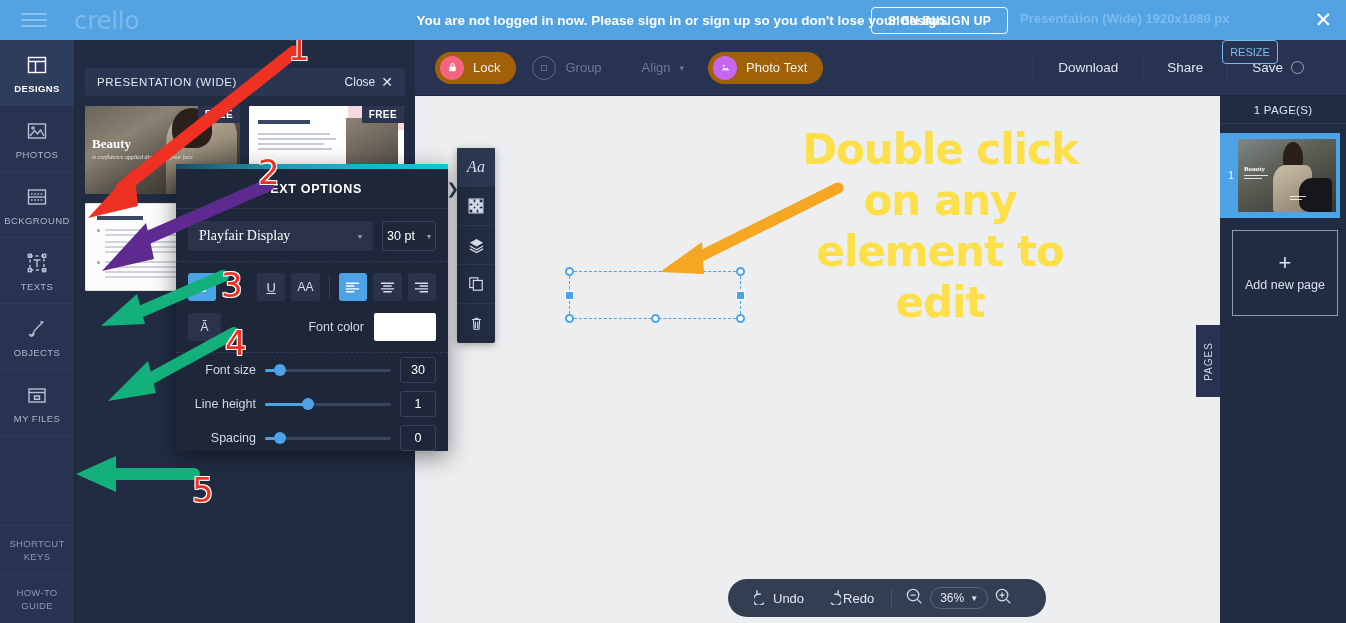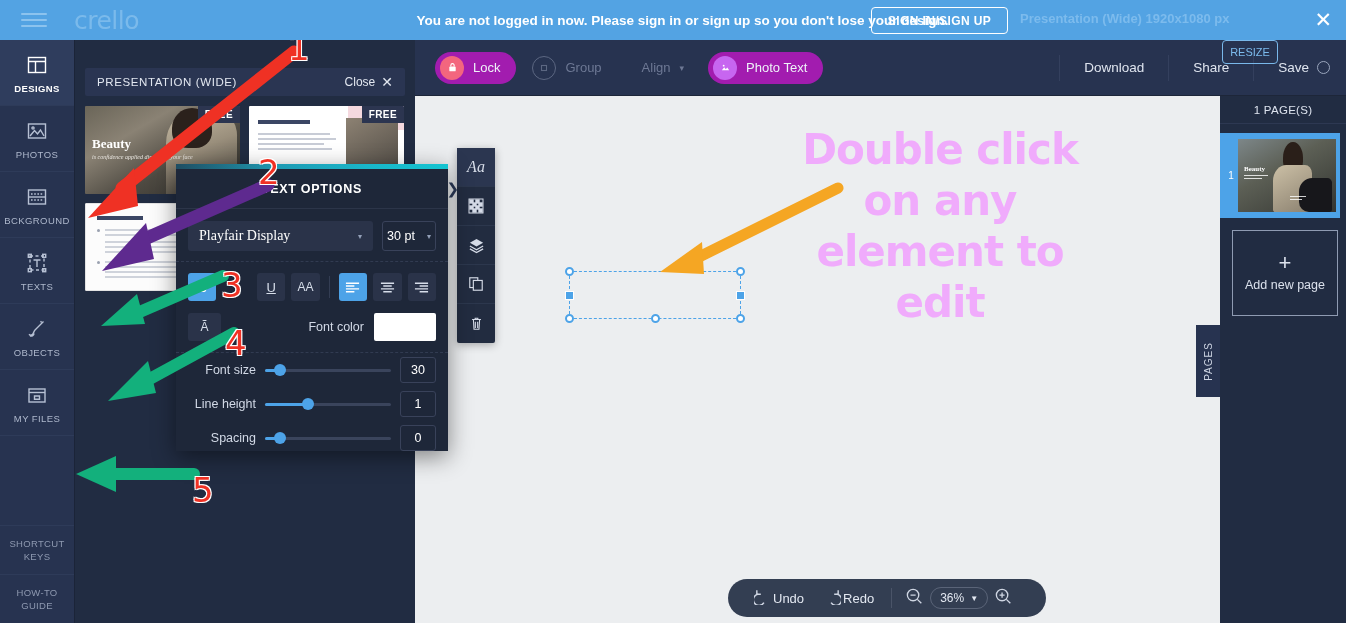--- a/index.html
+++ b/index.html
@@ -150,21 +150,21 @@
     display: flex; align-items: center; justify-content: center; color: #ffffff; font-size: 12.5px; }
   .to-chevron { position: absolute; right: -11px; top: 16px; color: #243049; font-size: 15px; }
 
   
   .workspace { position: absolute; left: 415px; top: 40px; width: 931px; height: 583px;
     background: #eceef0; z-index: 10; }
   .ctoolbar { position: absolute; left: 415px; top: 40px; width: 931px; height: 56px;
     background: #273350; display: flex; align-items: center; padding-left: 20px; gap: 10px;
     border-bottom: 1px solid #1d2639; z-index: 20; }
   .pill { height: 32px; border-radius: 16px; display: flex; align-items: center;
-    gap: 9px; padding: 0 16px 0 5px; background: #a21caf; color: #eef2f8;
+    gap: 9px; padding: 0 16px 0 5px; background: #a16207; color: #eef2f8;
     font-size: 13px; cursor: pointer; }
   .pill.ghost { background: transparent; color: #6d7894; padding-left: 6px; }
   .pill.ghost2 { background: transparent; color: #6d7894; padding: 0 14px; }
   .circ { width: 24px; height: 24px; border-radius: 50%; display: flex;
     align-items: center; justify-content: center; }
   .circ.red { background: #f3667e; }
   .circ.purple { background: #c766f0; }
   .circ.outline { border: 1.3px solid #5c6782; }
   .ctoolbar-right { margin-left: auto; display: flex; align-items: center;
     height: 56px; }
@@ -219,21 +219,21 @@
 
   
   .selbox { position: absolute; left: 569px; top: 271px; width: 172px; height: 48px;
     border: 1px dashed #4da3e8; z-index: 24; }
   .h-dot { position: absolute; width: 9px; height: 9px; border-radius: 50%;
     background: #ffffff; border: 2px solid #4da3e8; }
   .h-sq { position: absolute; width: 9px; height: 9px; background: #4da3e8; border: 1.5px solid #ffffff; }
 
   
   .pink-anno { position: absolute; left: 800px; top: 124px; width: 280px;
-    text-align: center; color: #f0abfc; font-size: 42px; line-height: 51px;
+    text-align: center; color: #fde047; font-size: 42px; line-height: 51px;
     font-weight: 700; z-index: 26; font-family: "DejaVu Sans", sans-serif;
     letter-spacing: -1px; }
 
   
   .zoombar { position: absolute; left: 728px; top: 579px; width: 318px; height: 38px;
     background: #333e52; border-radius: 19px; display: flex; align-items: center;
     padding: 0 16px; z-index: 28; }
   .zb-item { display: flex; align-items: center; gap: 2px; color: #e3e8f1;
     font-size: 13px; cursor: pointer; padding: 0 10px; }
   .zb-sep { width: 1px; height: 20px; background: #4a5468; margin: 0 7px; }
@@ -316,21 +316,21 @@
       </span>
       <span>Photo Text</span>
     </div>
     <div class="ctoolbar-right">
       <div class="tr-item">
         <span>Download</span>
       </div>
       <div class="tr-item">
         <span>Share</span>
       </div>
-      <div class="tr-item" style="padding-right:16px">
+      <div class="tr-item" style="padding-right:42px">
         <span>Save</span>
         <span class="save-spin"></span>
       </div>
     </div>
   </div>
 
   <div class="artboard">
     <div class="bg-rock"></div>
     <div class="rock-t" style="left:300px;top:30px;width:170px;height:90px"></div>
     <div class="rock-t" style="left:30px;top:140px;width:150px;height:110px"></div>

